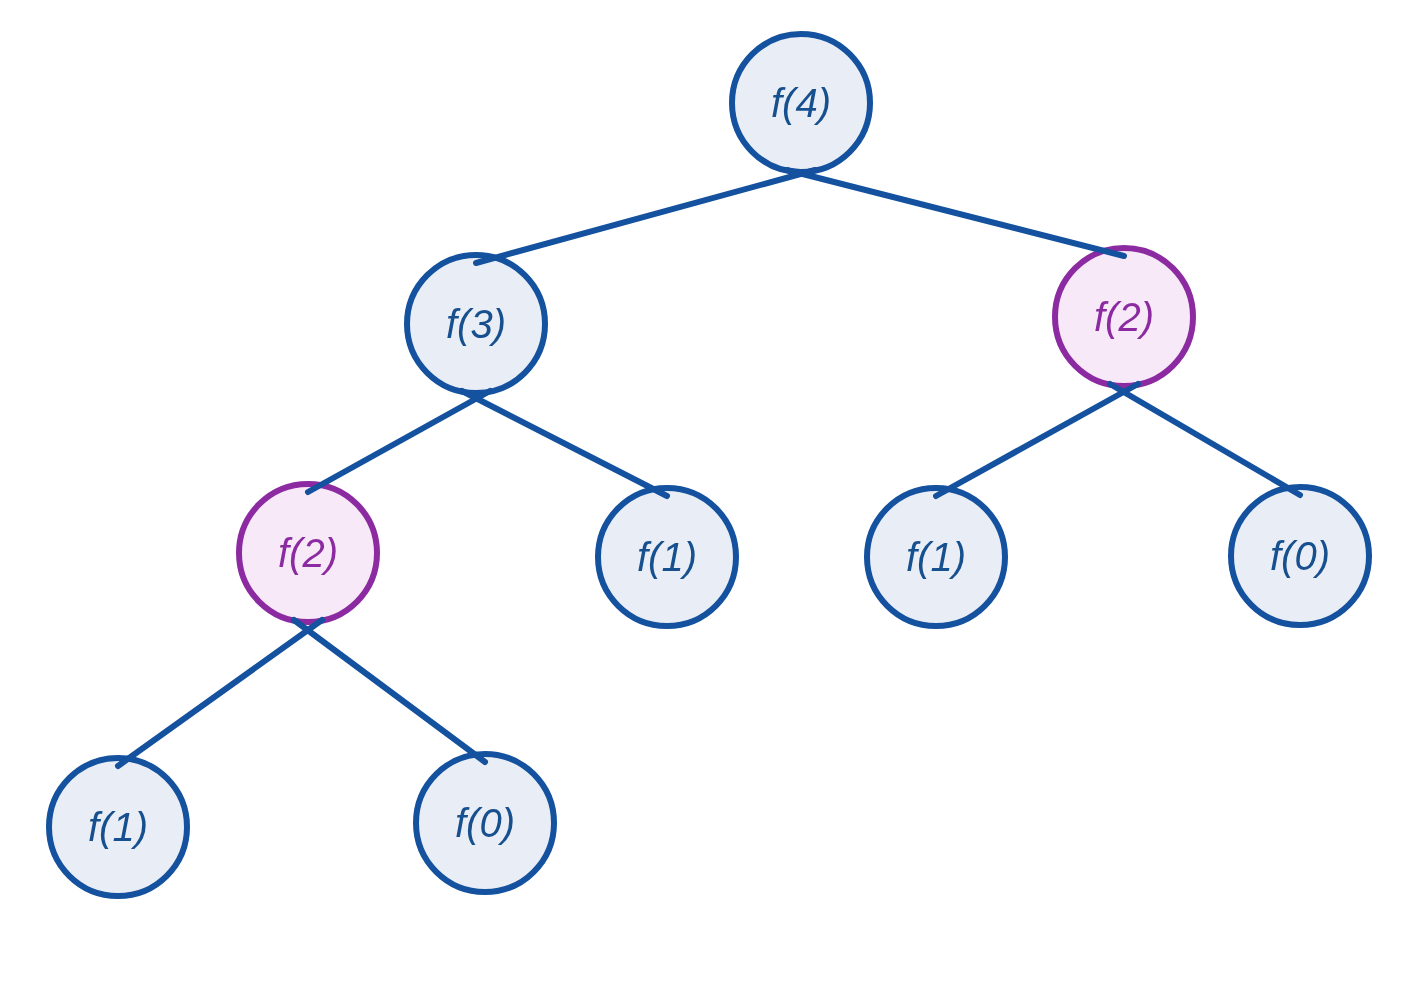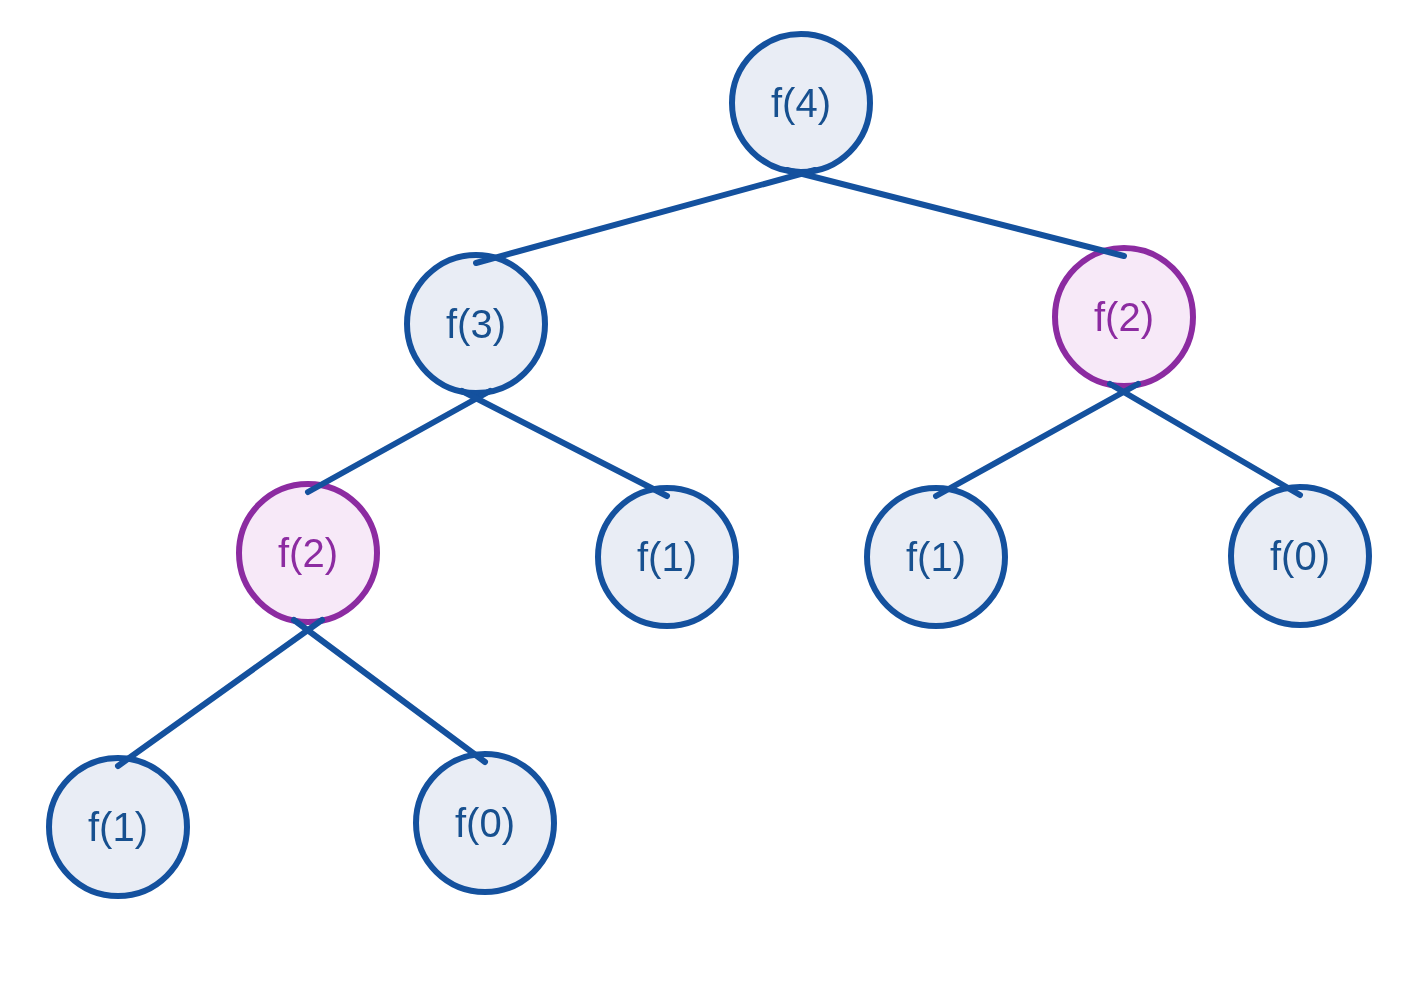--- a/index.html
+++ b/index.html
@@ -10,20 +10,21 @@
   body {
     width: 1410px;
     height: 1000px;
     overflow: hidden;
     font-family: "Liberation Sans", sans-serif;
   }
   #diagram-wrap {
     width: 1410px;
     height: 1000px;
     position: relative;
+    font-style: italic;
   }
   svg {
     display: block;
   }
   .node-label {
     font-family: "Liberation Sans", sans-serif;
     text-anchor: middle;
     user-select: none;
   }
 </style>

